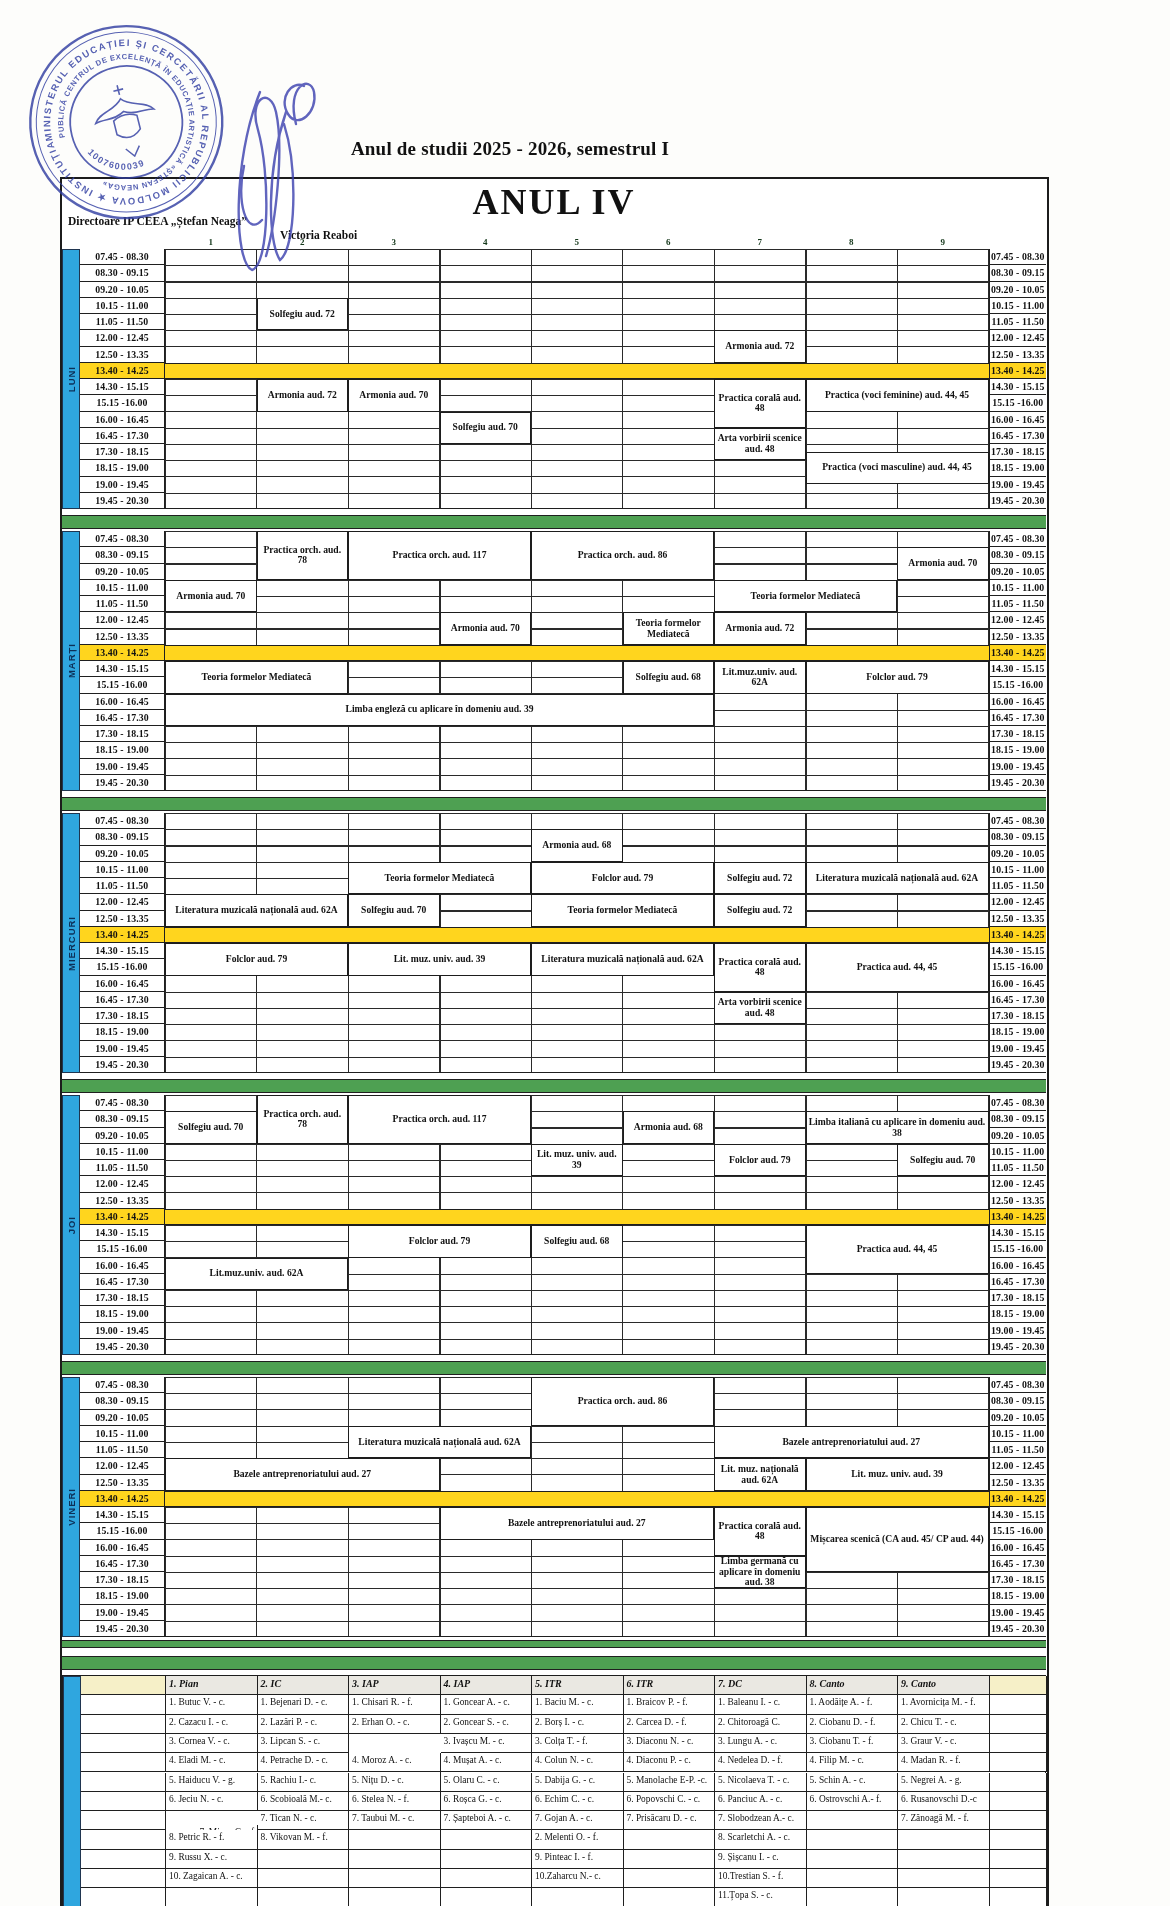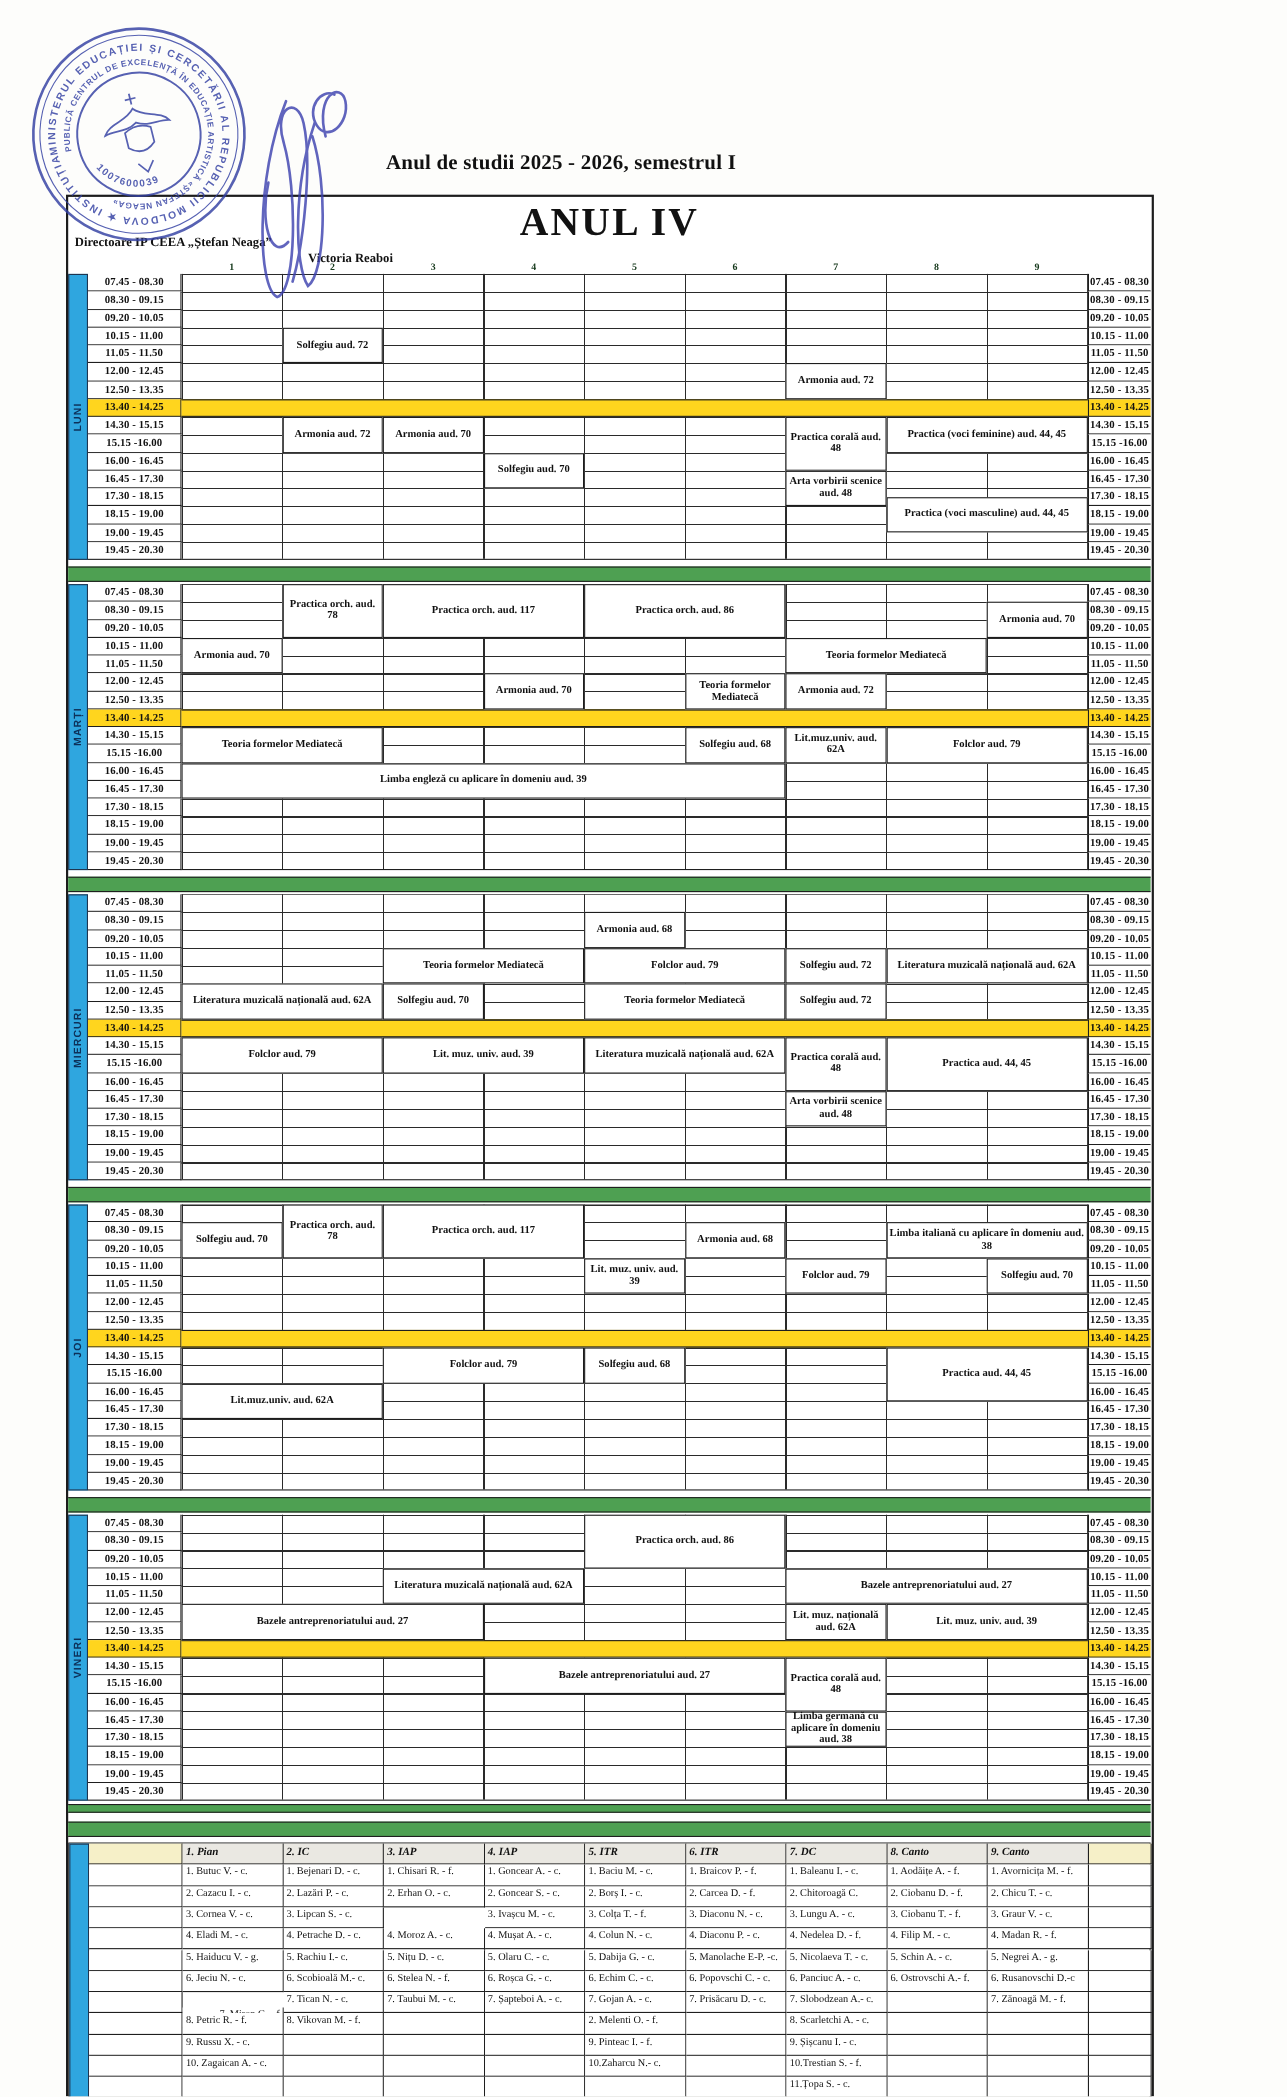--- a/index.html
+++ b/index.html
@@ -308,20 +308,21 @@
       <div class="grid" style="left: 103px; top: 1198px; width: 823.5px; height: 260px;"></div>
       <div class="lunchbar" style="left: 103px; top: 1311.75px; width: 823.5px; height: 16.25px;"></div>
       <div class="ev" style="left: 469px; top: 1198px; width: 183px; height: 48.75px;">Practica orch. aud. 86</div>
       <div class="ev" style="left: 286px; top: 1246.75px; width: 183px; height: 32.5px;">Literatura muzicală națională aud. 62A</div>
       <div class="ev" style="left: 652px; top: 1246.75px; width: 274.5px; height: 32.5px;">Bazele antreprenoriatului aud. 27</div>
       <div class="ev" style="left: 103px; top: 1279.25px; width: 274.5px; height: 32.5px;">Bazele antreprenoriatului aud. 27</div>
       <div class="ev" style="left: 652px; top: 1279.25px; width: 91.5px; height: 32.5px;">Lit. muz. națională aud. 62A</div>
       <div class="ev" style="left: 743.5px; top: 1279.25px; width: 183px; height: 32.5px;">Lit. muz. univ. aud. 39</div>
       <div class="ev" style="left: 377.5px; top: 1328px; width: 274.5px; height: 32.5px;">Bazele antreprenoriatului aud. 27</div>
       <div class="ev" style="left: 652px; top: 1328px; width: 91.5px; height: 48.75px;">Practica corală aud. 48</div>
+      <div class="ev" style="left: 743.5px; top: 1328px; width: 183px; height: 65px;">Mișcarea scenică (CA aud. 45/ CP aud. 44)</div>
       <div class="ev" style="left: 652px; top: 1376.75px; width: 91.5px; height: 32.5px;">Limba germană cu aplicare în domeniu aud. 38</div>
       <div class="band" style="left: 0px; top: 1461px; width: 984px; height: 8px;"></div>
       <div class="band" style="left: 0px; top: 1477px; width: 984px; height: 14px;"></div>
       <div class="names" style="left: 0px; top: 1496px; width: 984px; height: 233.6px;">
         <div class="strip" style="left: 0px; top: 0px; width: 18px; height: 231.6px;"></div>
         <div class="ncell cream" style="left: 18px; top: 0px; width: 85px; height: 19.3px;"></div>
         <div class="ncell cream" style="left: 926.5px; top: 0px; width: 57.5px; height: 19.3px;"></div>
         <div class="ncell hdr" style="left: 103px; top: 0px; width: 91.5px; height: 19.3px;">1. Pian</div>
         <div class="ncell hdr" style="left: 194.5px; top: 0px; width: 91.5px; height: 19.3px;">2. IC</div>
         <div class="ncell hdr" style="left: 286px; top: 0px; width: 91.5px; height: 19.3px;">3. IAP</div>

